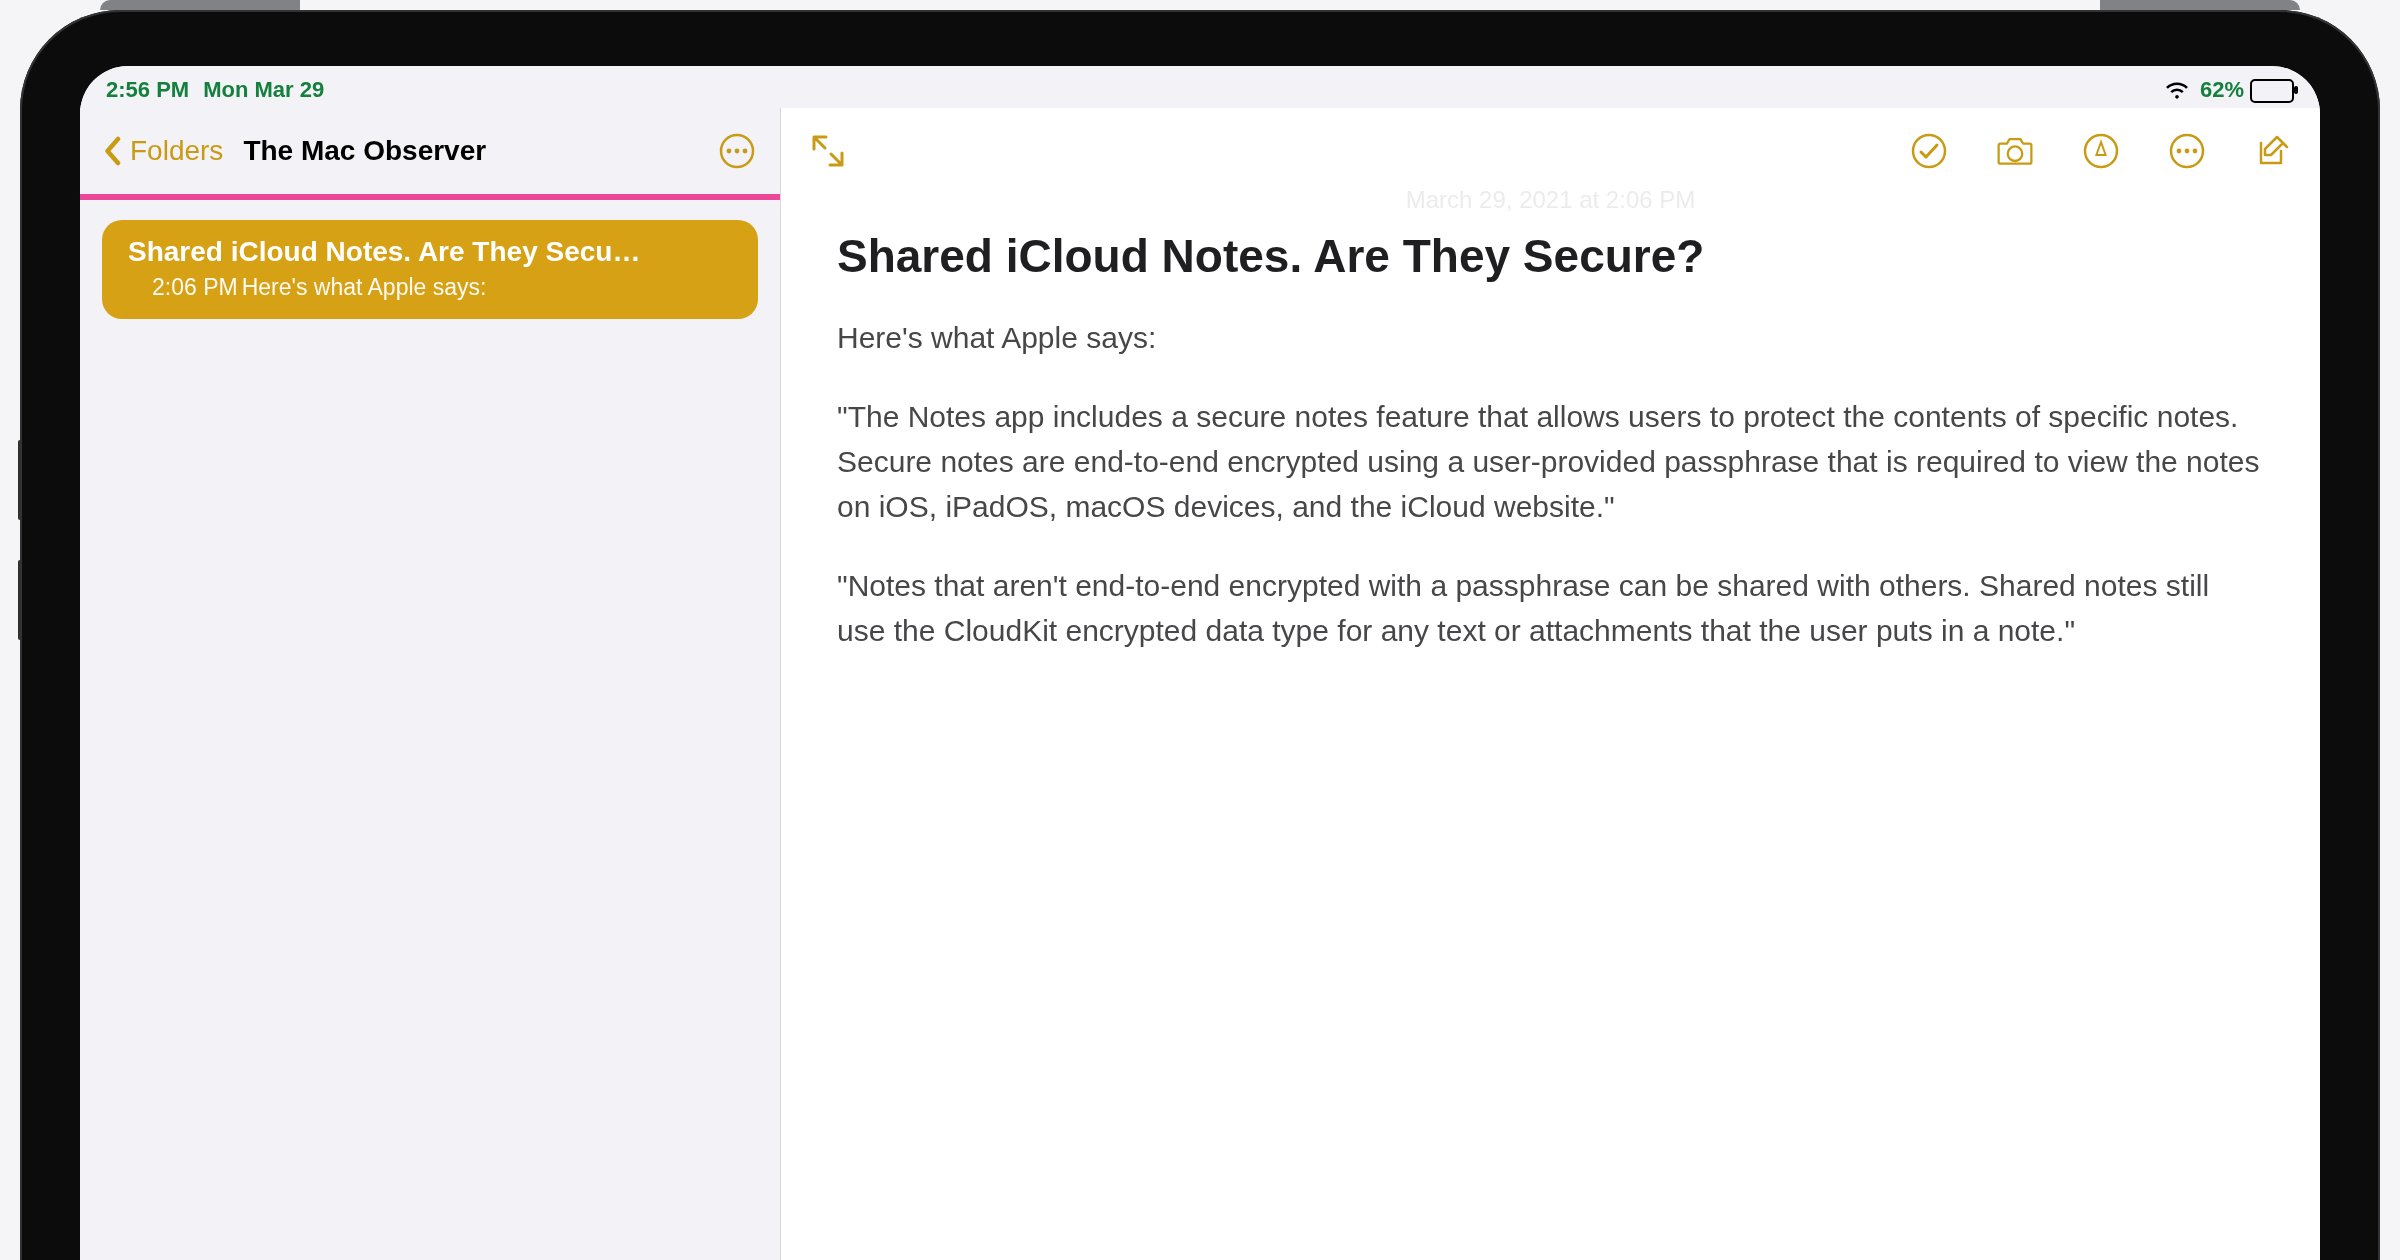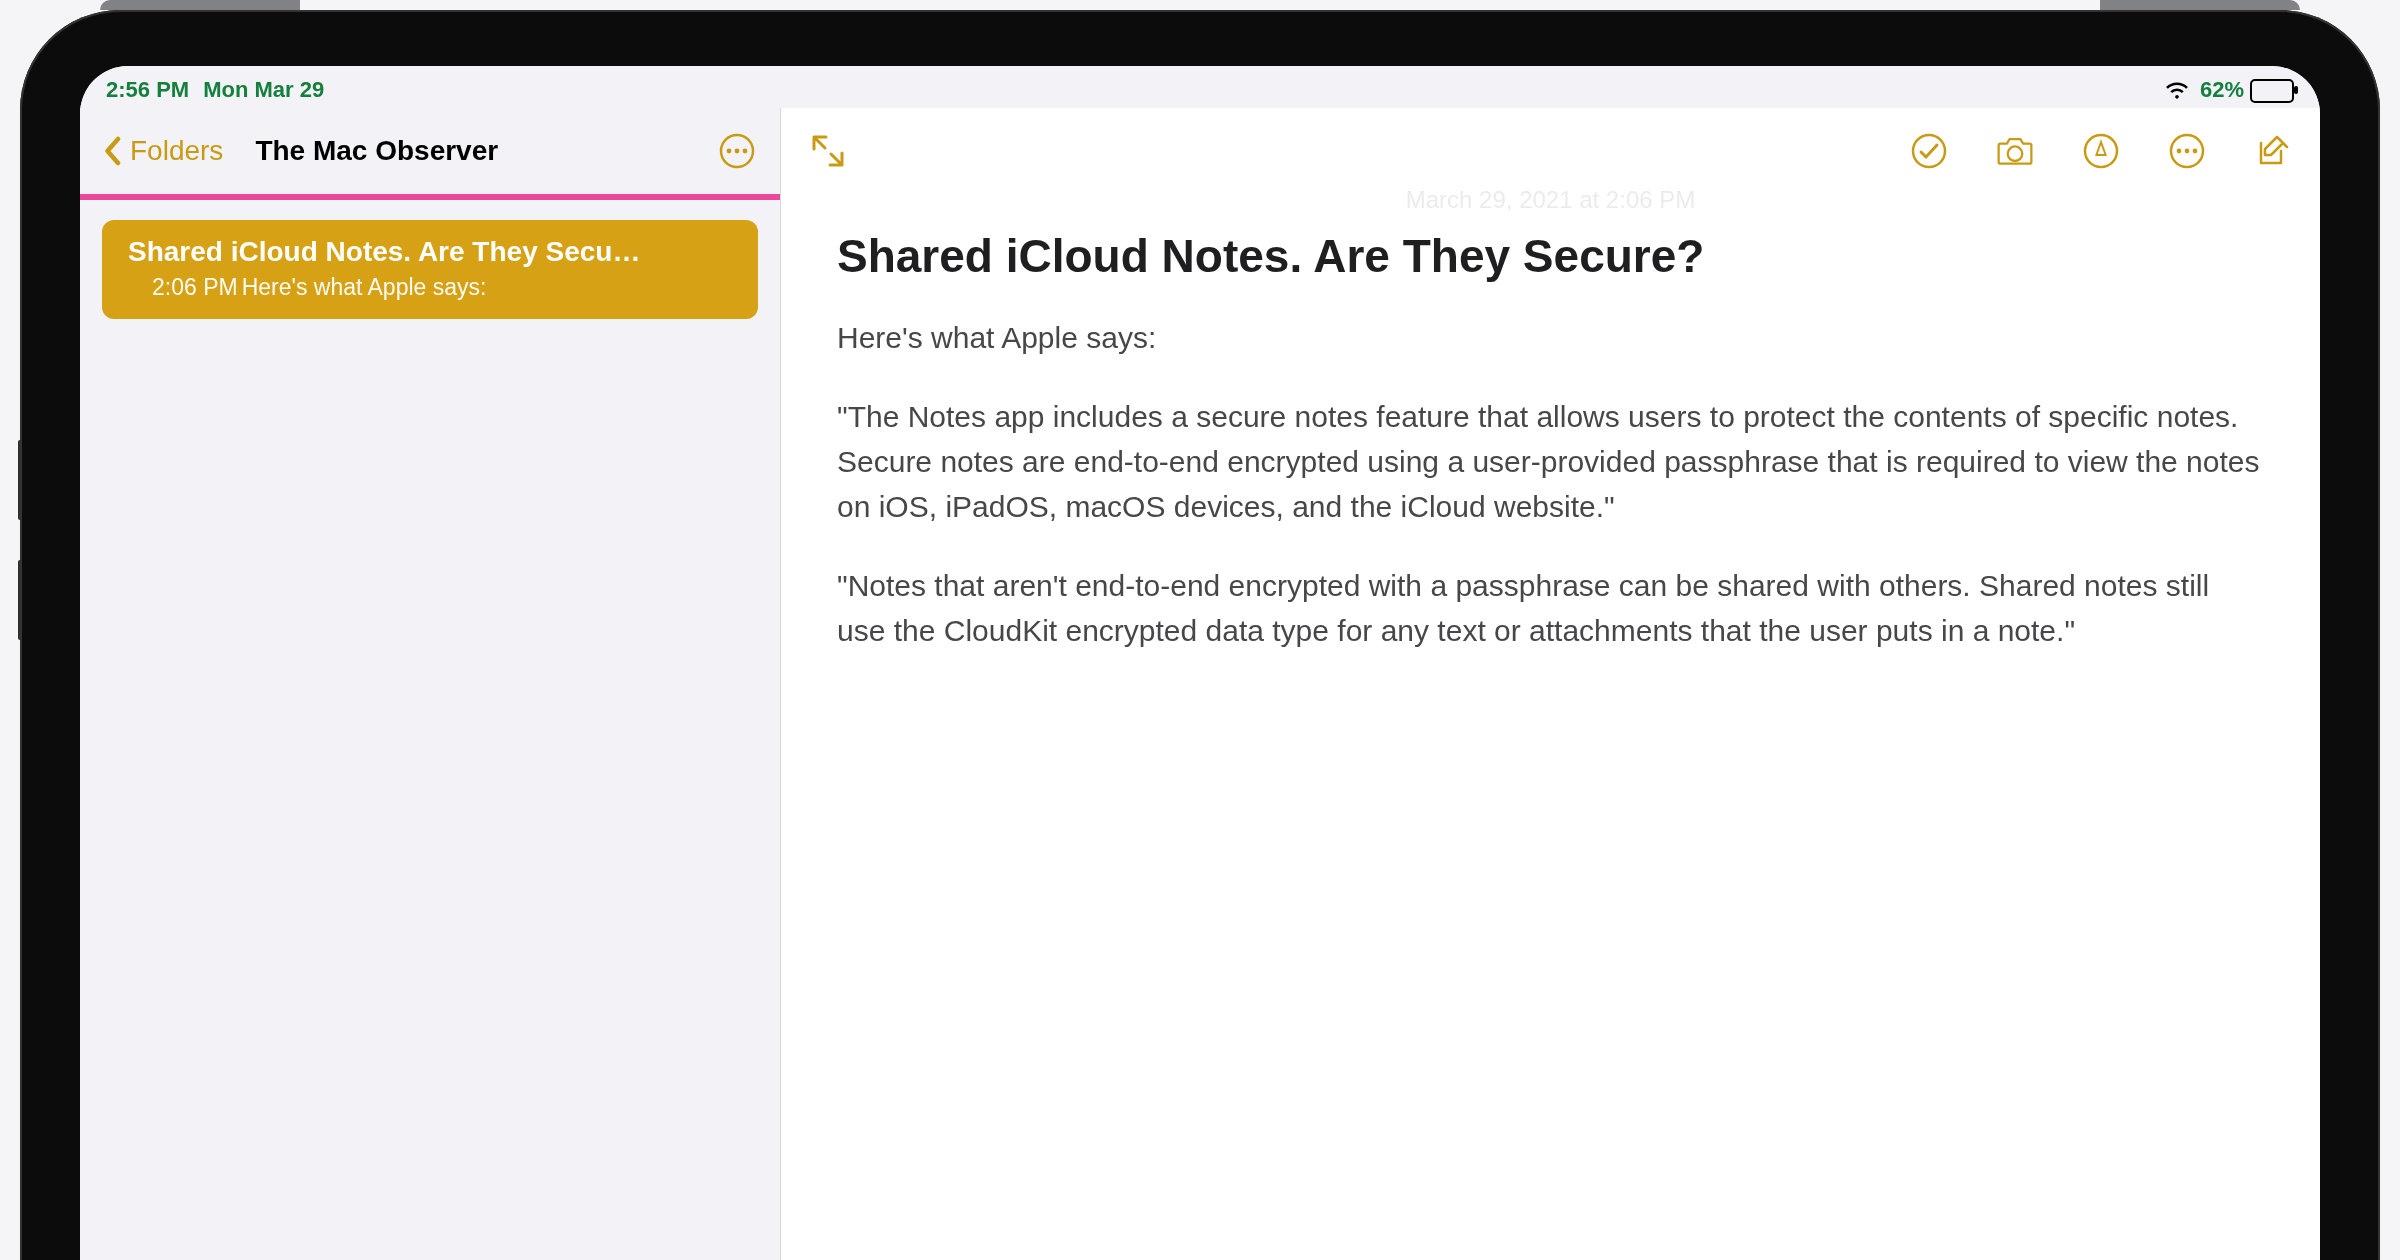--- a/index.html
+++ b/index.html
@@ -62,32 +62,32 @@
   
   .sidebar-top{
     height:86px;display:flex;align-items:center;padding:0 22px;background:#f2f2f7;
     border-bottom:6px solid #ec4899;
   }
   .back-btn{
     display:flex;align-items:center;gap:8px;color:#c99b15;font-size:28px;font-weight:400;cursor:pointer;
   }
   .back-chevron{width:20px;height:30px;color:#c99b15}
   .folder-title{
-    flex:1;text-align:left;font-size:28px;font-weight:700;color:#000;margin-left:32px;
+    flex:1;text-align:left;font-size:28px;font-weight:700;color:#000;margin-left:20px;
   }
   .sidebar-more{
     width:36px;height:36px;display:flex;align-items:center;justify-content:center;color:#c99b15;
     cursor:pointer;
   }
   .icon-svg{display:block}
 
   
   .notes-list{padding:20px 22px}
   .note-card{
-    background:#d6a115;border-radius:12px;padding:16px 26px 18px 26px;color:#fff;cursor:pointer;
+    background:#d6a115;border-radius:20px;padding:16px 26px 18px 26px;color:#fff;cursor:pointer;
   }
   .note-card-title{
     font-size:28px;font-weight:600;white-space:nowrap;overflow:hidden;text-overflow:ellipsis;
   }
   .note-card-sub{
     font-size:23px;margin-top:6px;color:rgba(255,255,255,.95);display:flex;gap:4px;
     white-space:nowrap;overflow:hidden;text-overflow:ellipsis;margin-left:24px;
   }
 
   

